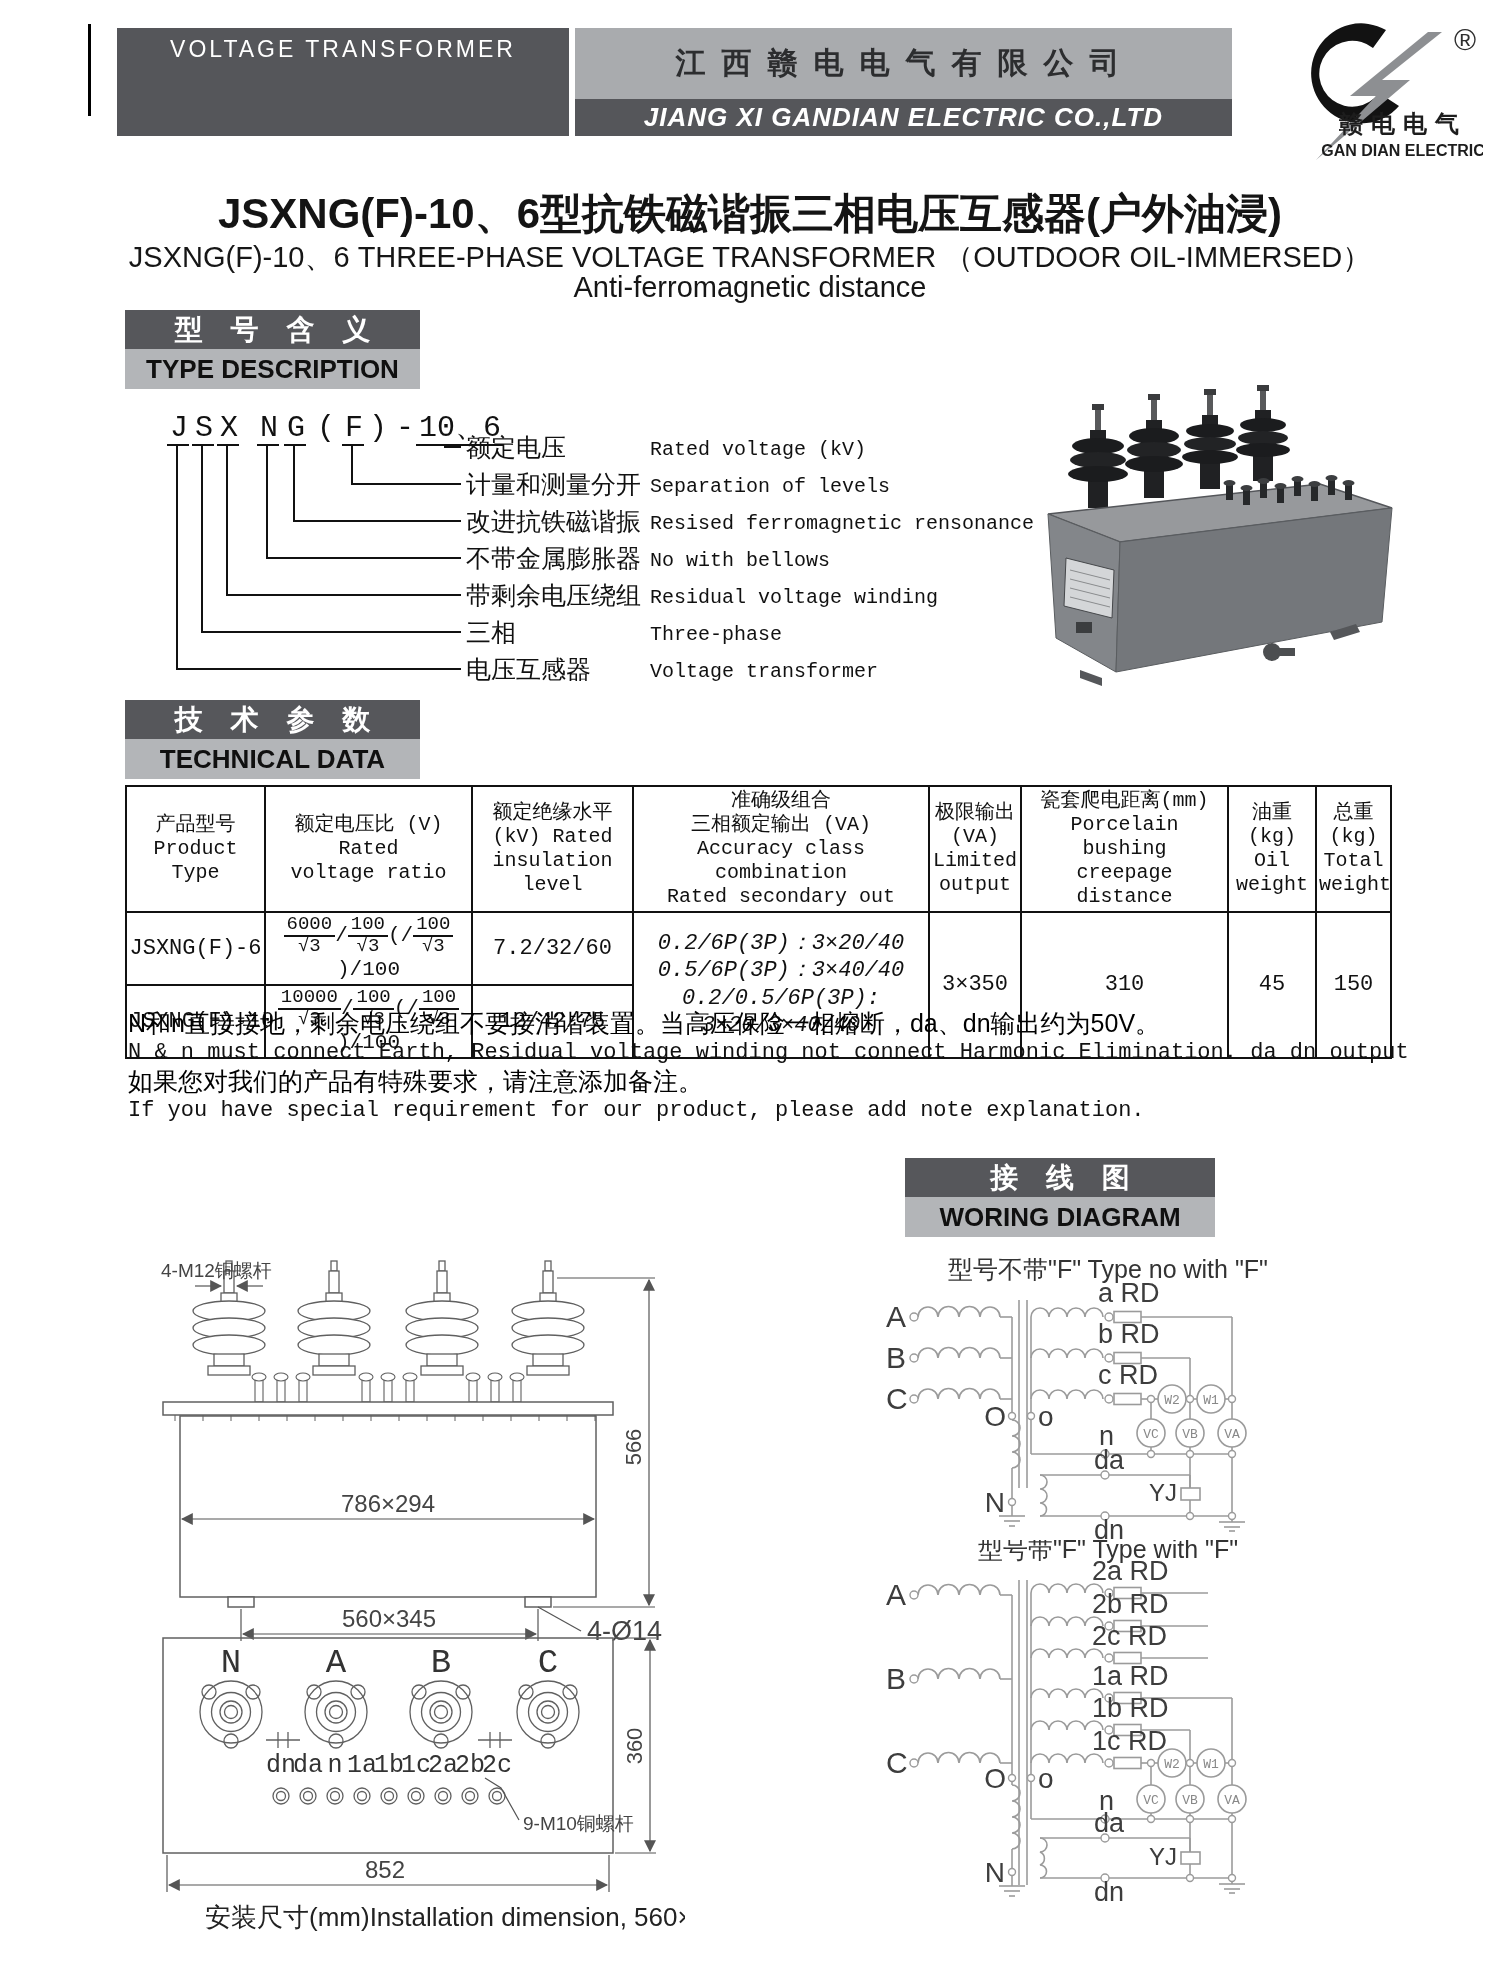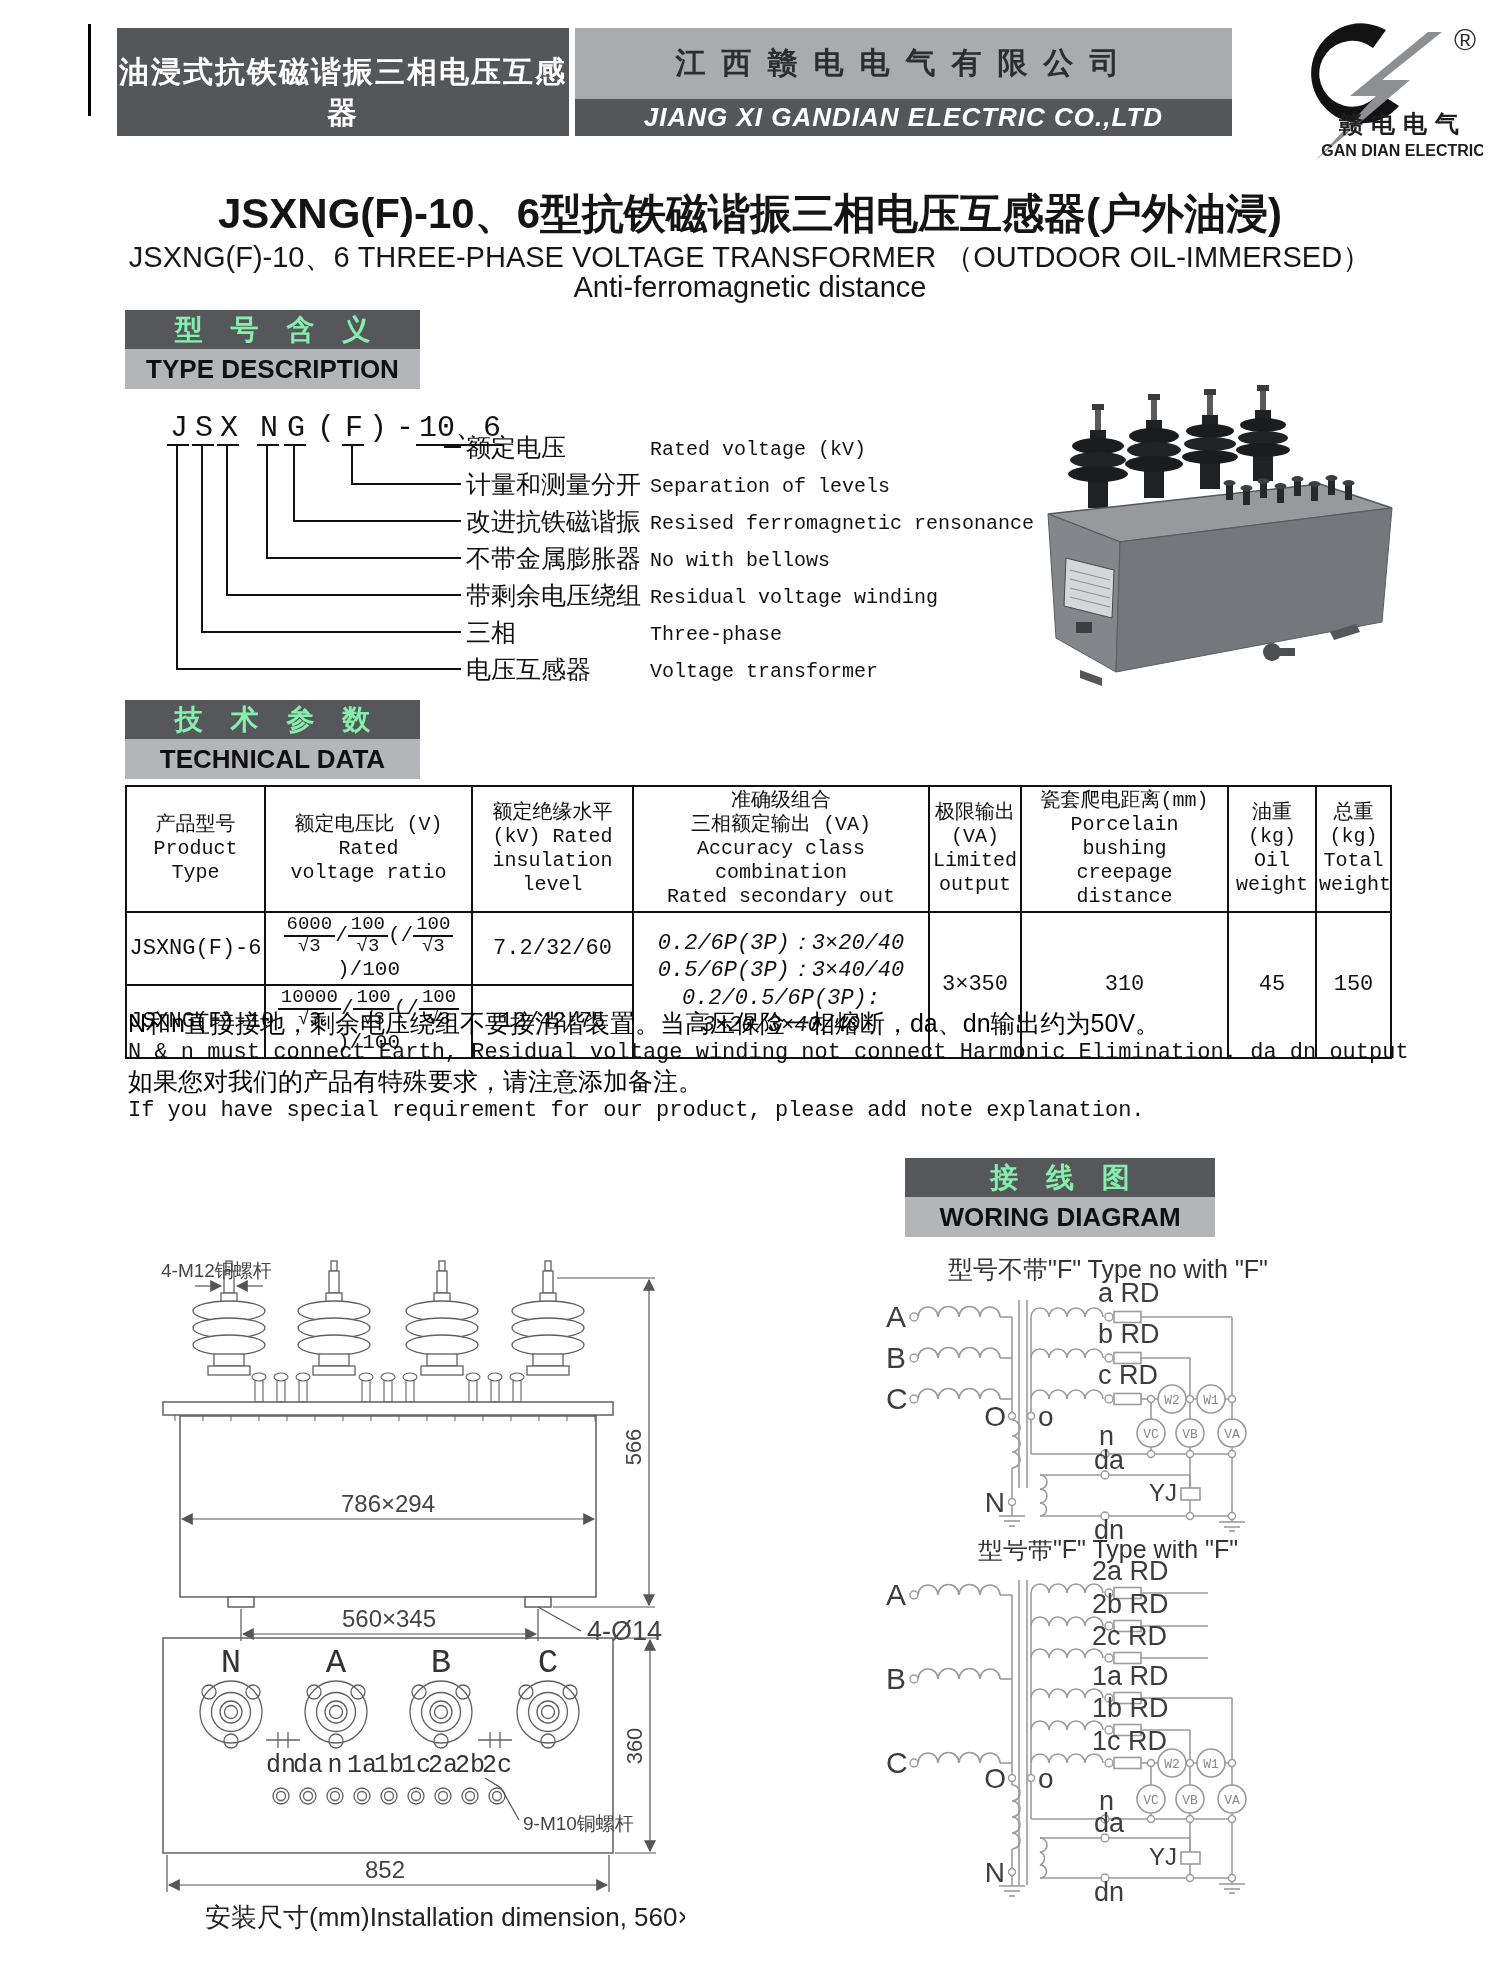--- a/index.html
+++ b/index.html
@@ -20,21 +20,21 @@
   .hdr-mid-dark{position:absolute;left:575px;top:99px;width:657px;height:37px;background:#55565a;
       display:flex;align-items:center;justify-content:center;font-size:26px;font-weight:bold;color:#fff;letter-spacing:1px;font-style:italic;}
 
   
   .title1{position:absolute;left:0;top:186px;width:1500px;text-align:center;font-size:42px;font-weight:bold;color:#141414;}
   .title2{position:absolute;left:0;top:238px;width:1500px;text-align:center;font-size:29px;color:#161616;}
   .title3{position:absolute;left:0;top:271px;width:1500px;text-align:center;font-size:29px;color:#161616;}
 
   
   .sec{position:absolute;width:295px;}
-  .sec .cn{background:#56575b;color:#86efac;height:39px;display:flex;align-items:center;justify-content:center;
+  .sec .cn{background:#56575b;color:#ffffff;height:39px;display:flex;align-items:center;justify-content:center;
            font-size:28px;font-weight:bold;letter-spacing:10px;padding-left:10px;box-sizing:border-box;}
   .sec .en{background:#b3b5b8;color:#101010;height:40px;display:flex;align-items:center;justify-content:center;
            font-size:26px;font-weight:bold;}
 
   
   .tech-table{position:absolute;left:125px;top:785px;width:1265px;border-collapse:collapse;table-layout:fixed;
               font-family:"Liberation Mono","DejaVu Sans Mono",monospace;}
   .tech-table td{border:2px solid #111;text-align:center;vertical-align:middle;padding:2px;}
   .tech-table .hd{height:100px;font-size:20px;line-height:1.2;white-space:pre-line;}
   .tech-table .dr{height:57px;font-size:22px;}
@@ -55,21 +55,20 @@
   svg .sans{font-family:"Liberation Sans","DejaVu Sans",sans-serif;}
 </style>
 </head>
 <body>
 
 <div id="page">
 
   <div class="reg-mark"></div>
 
   <div class="hdr-left">
-    <div class="cn">油浸式抗铁磁谐振三相电压互感器</div>
     <div class="en">VOLTAGE TRANSFORMER</div>
   </div>
   <div class="hdr-mid-light">江西赣电电气有限公司</div>
   <div class="hdr-mid-dark">JIANG XI GANDIAN ELECTRIC CO.,LTD</div>
 
   <svg class="abs" style="left:1258px;top:16px;" width="225" height="150" viewBox="0 0 225 150">
     <path d="M 128 14 A 50 50 0 1 0 141 90 L 121 77 A 33 33 0 1 1 115 32 Z" fill="#121212"></path>
     <path d="M 170 16 L 92 80 L 118 80 L 58 144 L 152 64 L 124 64 L 184 16 Z" fill="#8d8f92"></path>
     <text x="196" y="34" font-size="30" fill="#2e2e2e" class="sans">®</text>
     <text x="145" y="116" font-size="24" font-weight="bold" fill="#1d1d1d" text-anchor="middle" letter-spacing="8" class="sans">赣电电气</text>

